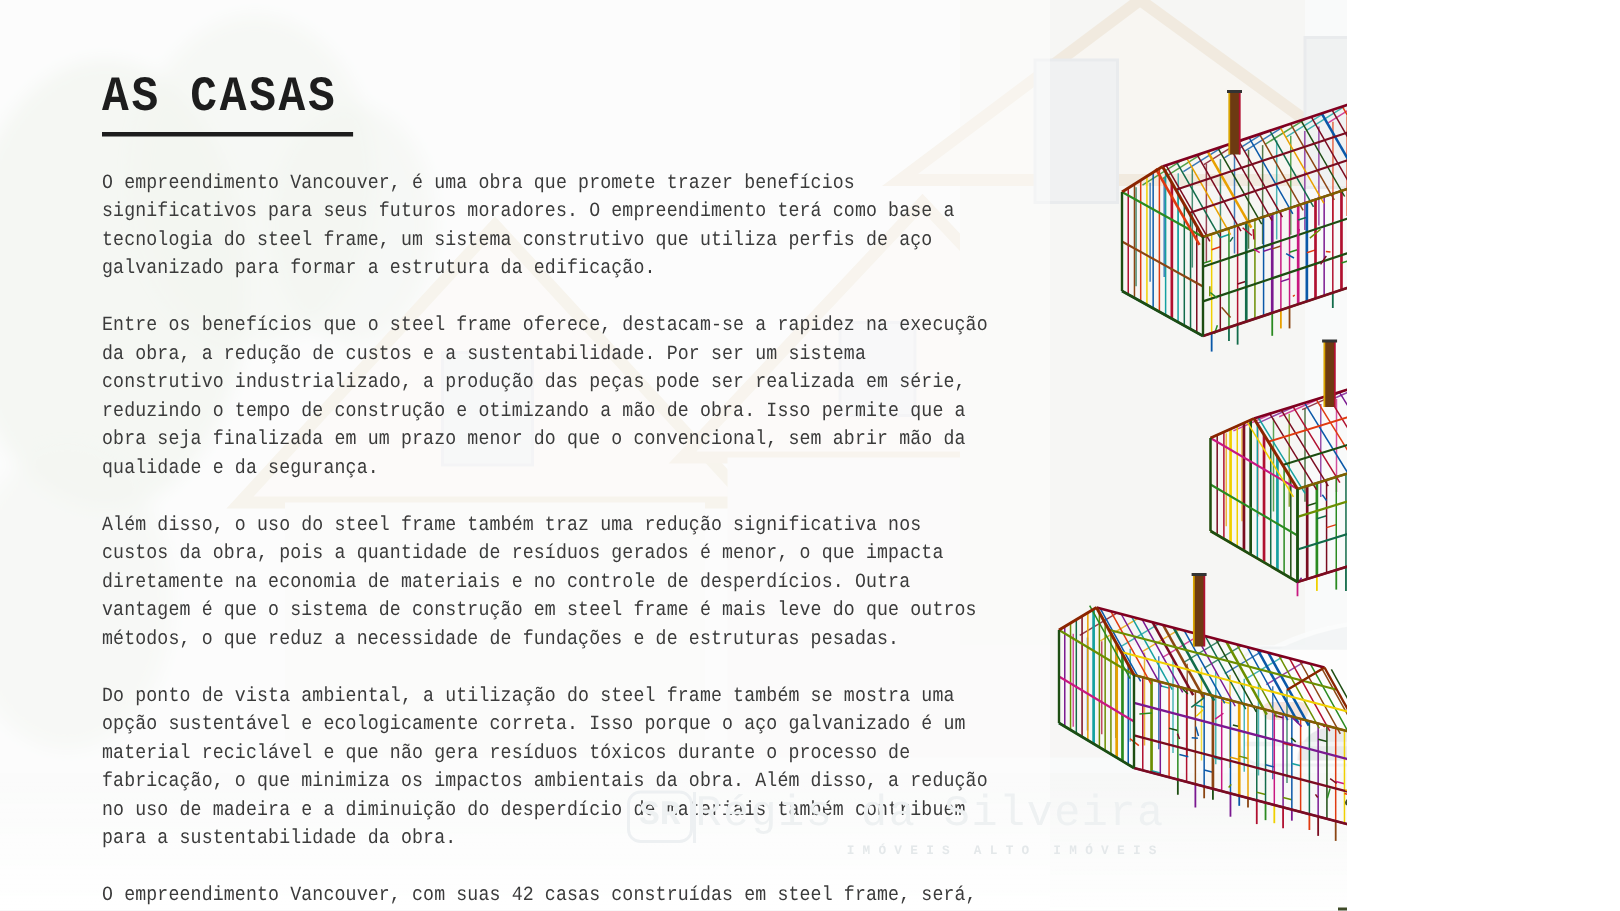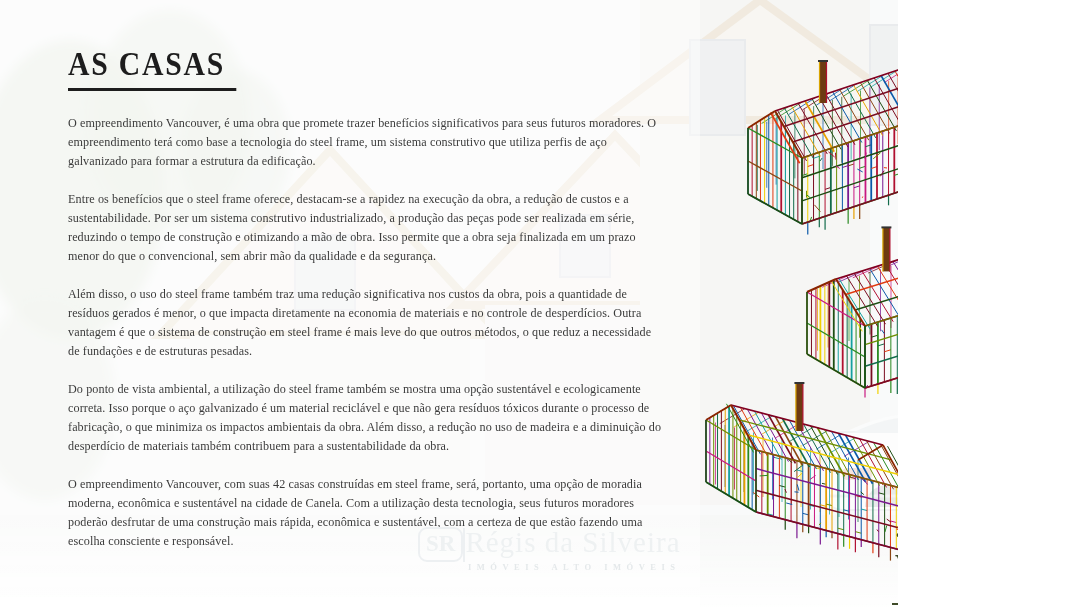--- a/index.html
+++ b/index.html
@@ -1,17 +1,17 @@
 <!DOCTYPE html>
 <html><head>
 <meta charset="utf-8">
 <style>
   html,body{margin:0;padding:0;background:#ffffff;}
   .slide{position:relative;width:898px;height:607px;overflow:hidden;
-         background:#f8f9f9;font-family:Liberation Serif, serif;}
+         background:#f8f9f9;font-family:Liberation Mono, monospace;}
   .bg{position:absolute;left:0;top:0;}
 
   
   .content{position:absolute;left:68px;top:46px;width:660px;
            transform:scaleX(0.9);transform-origin:left top;}
   .title{display:inline-block;margin:0 0 22px 0;padding:0 12px 5px 0;
          font-size:33px;font-weight:bold;letter-spacing:2px;color:#1d1d1d;
          border-bottom:3px solid #1d1d1d;}
   .para{margin:0 0 19px 0;font-size:13.5px;line-height:19px;color:#3b3b3b;
         letter-spacing:0.1px;}

